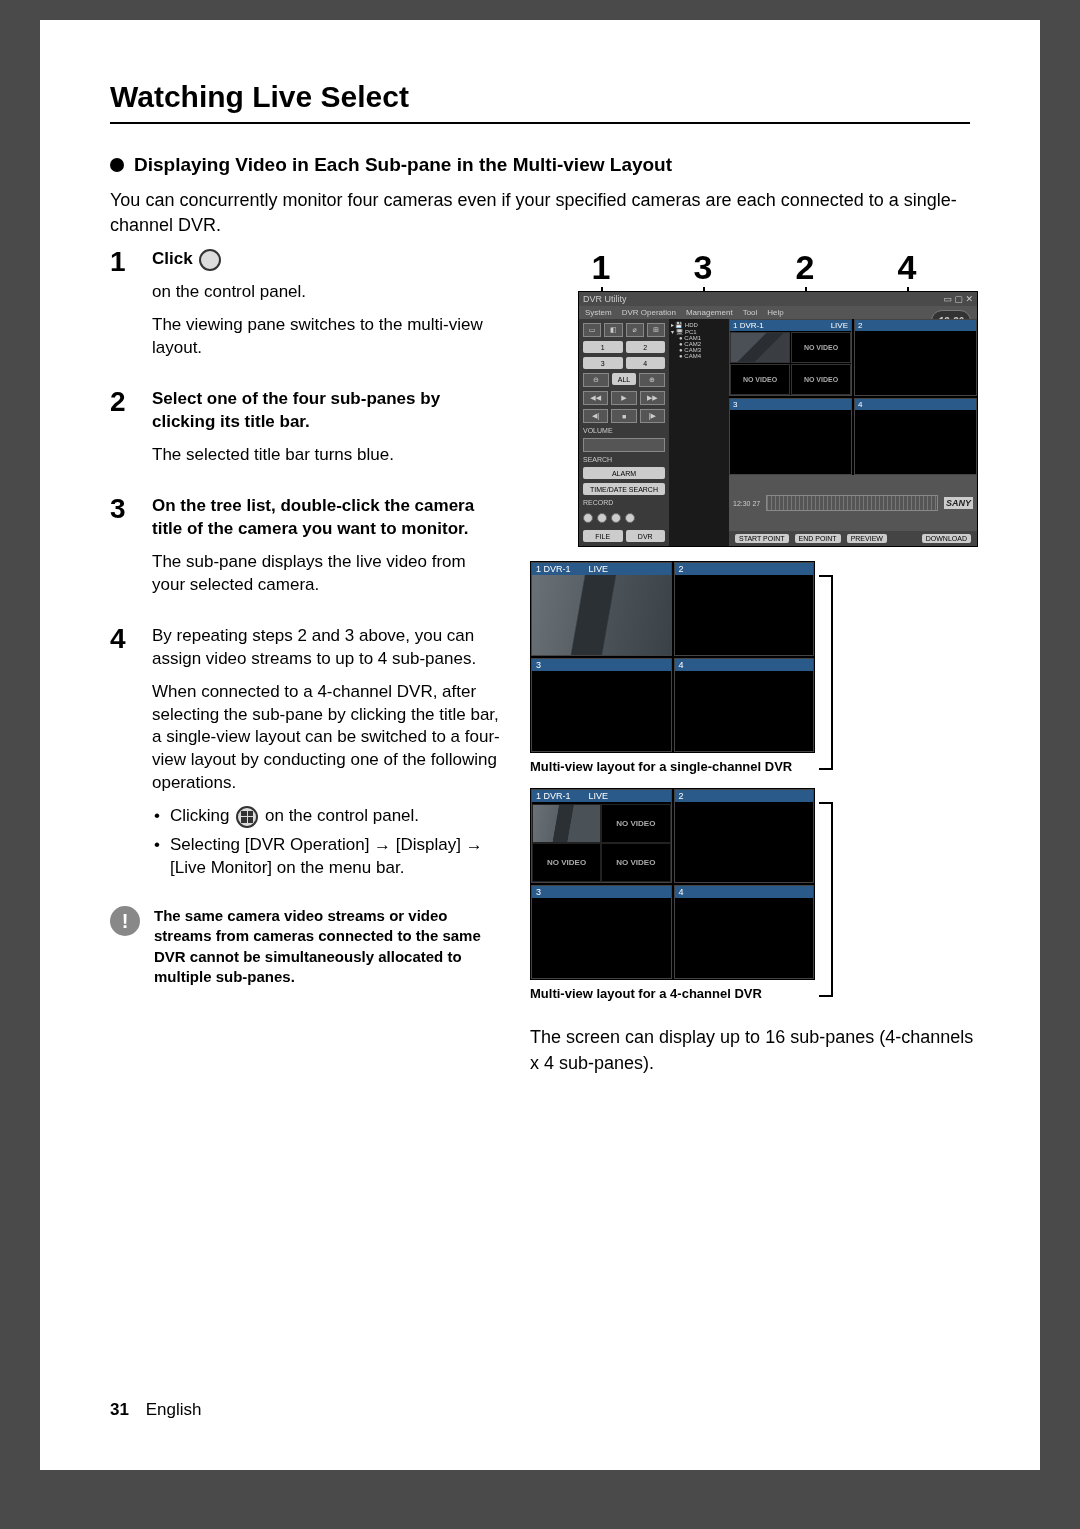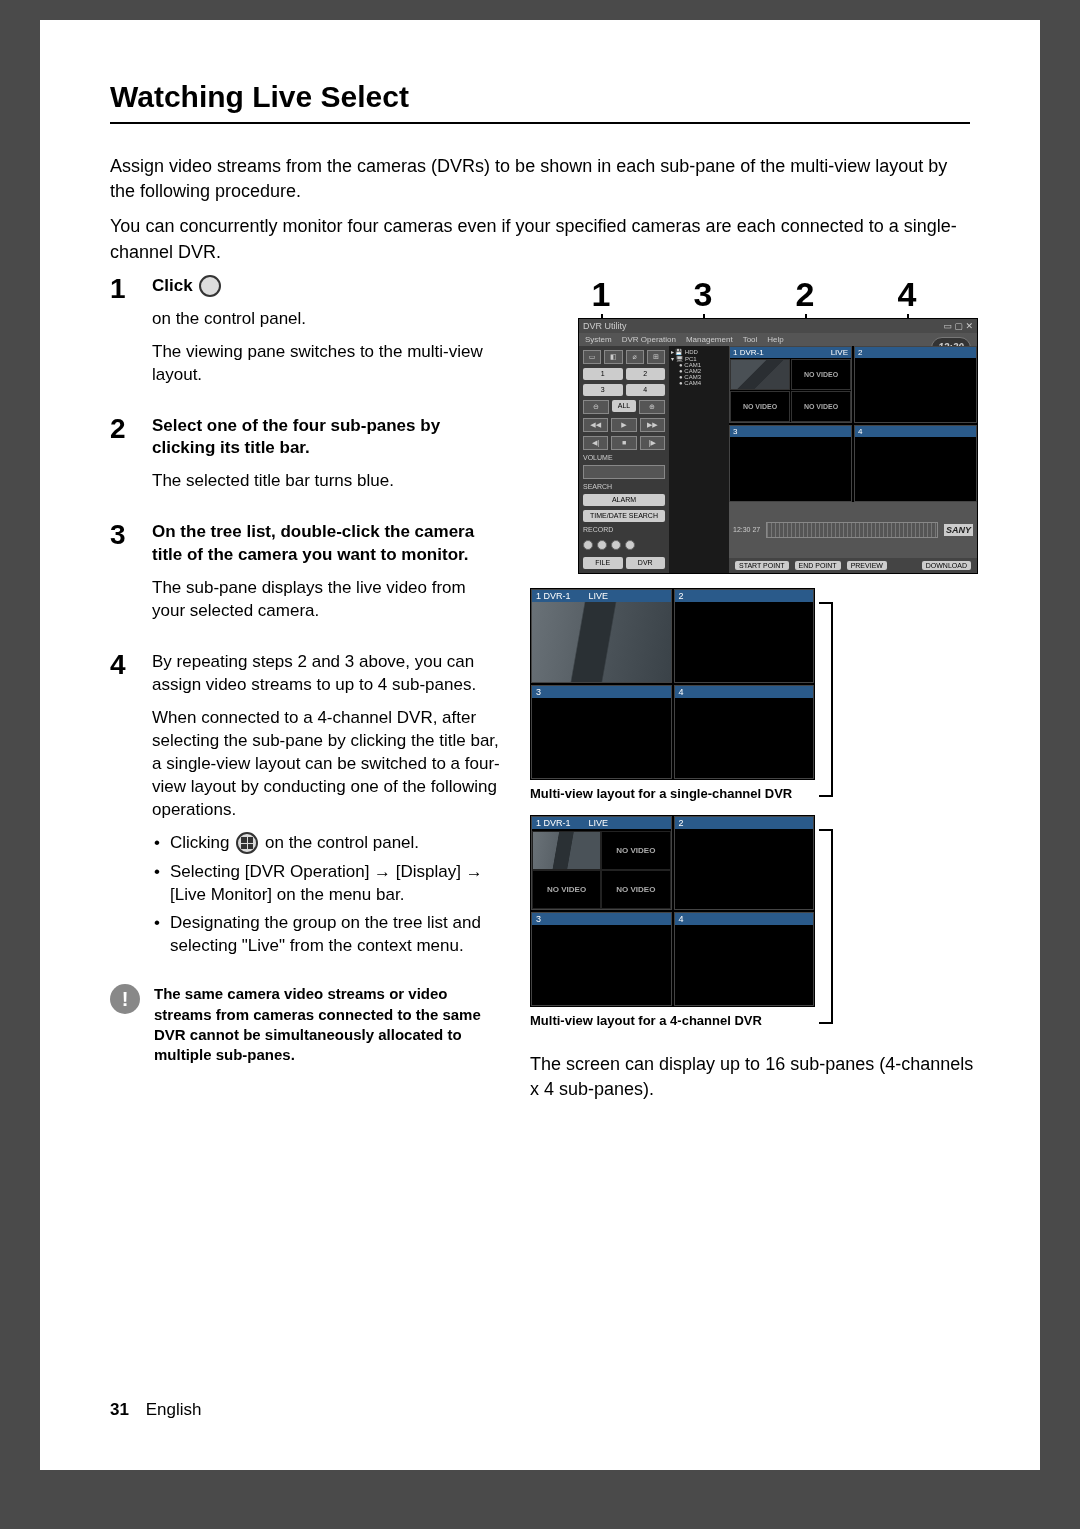--- a/index.html
+++ b/index.html
@@ -243,23 +243,26 @@
   .footer .pnum { font-weight: bold; margin-right: 12px; margin-top: 16px; }
 </style>
 </head>
 <body>
 
 <div class="page">
 
   <div class="main-title">Watching Live Select</div>
   <div class="hr"></div>
 
+  <div class="section-heading">
+    <span class="bullet"></span>
+    <span>Displaying Video in Each Sub-pane in the Multi-view Layout</span>
+  </div>
 
   <div class="intro">
-    <p>Assign video streams from the cameras (DVRs) to be shown in each sub-pane of the multi-view layout by the following procedure.</p>
     <p>You can concurrently monitor four cameras even if your specified cameras are each connected to a single-channel DVR.</p>
   </div>
 
   <div class="columns">
     <div class="left">
 
       <div class="step">
         <div class="step-num">1</div>
         <div class="step-body">
           <p class="bold">
@@ -301,21 +304,20 @@
                   <span class="grid4">
                     <div></div>
                     <div></div>
                     <div></div>
                     <div></div>
                   </span>
                 </span>
               <span>on the control panel.</span>
             </li>
             <li>Selecting [DVR Operation] → [Display] → [Live Monitor] on the menu bar.</li>
-            <li>Designating the group on the tree list and selecting "Live" from the context menu.</li>
           </ul>
         </div>
       </div>
 
       <div class="note">
         <div class="note-icon">!</div>
         <div class="note-text">The same camera video streams or video streams from cameras connected to the same DVR cannot be simultaneously allocated to multiple sub-panes.</div>
       </div>
     </div>
 

